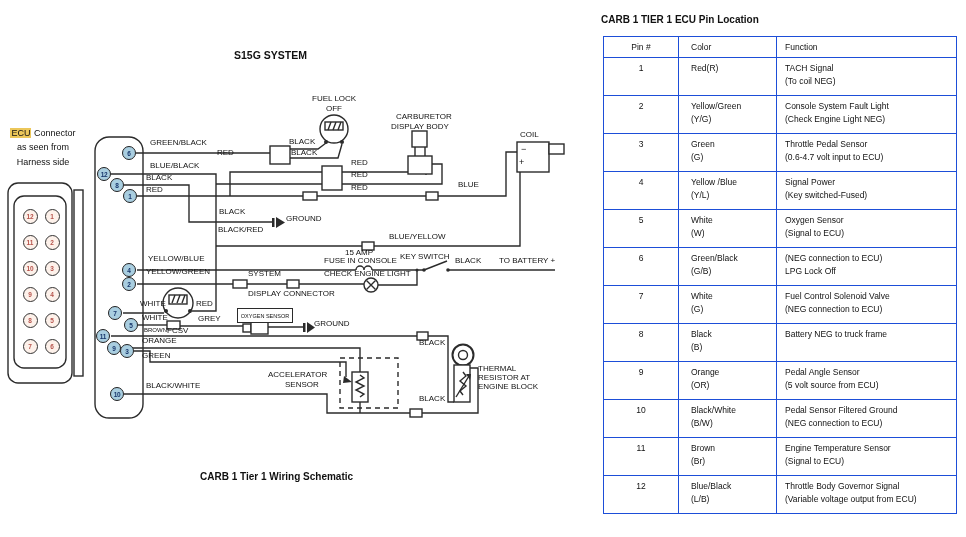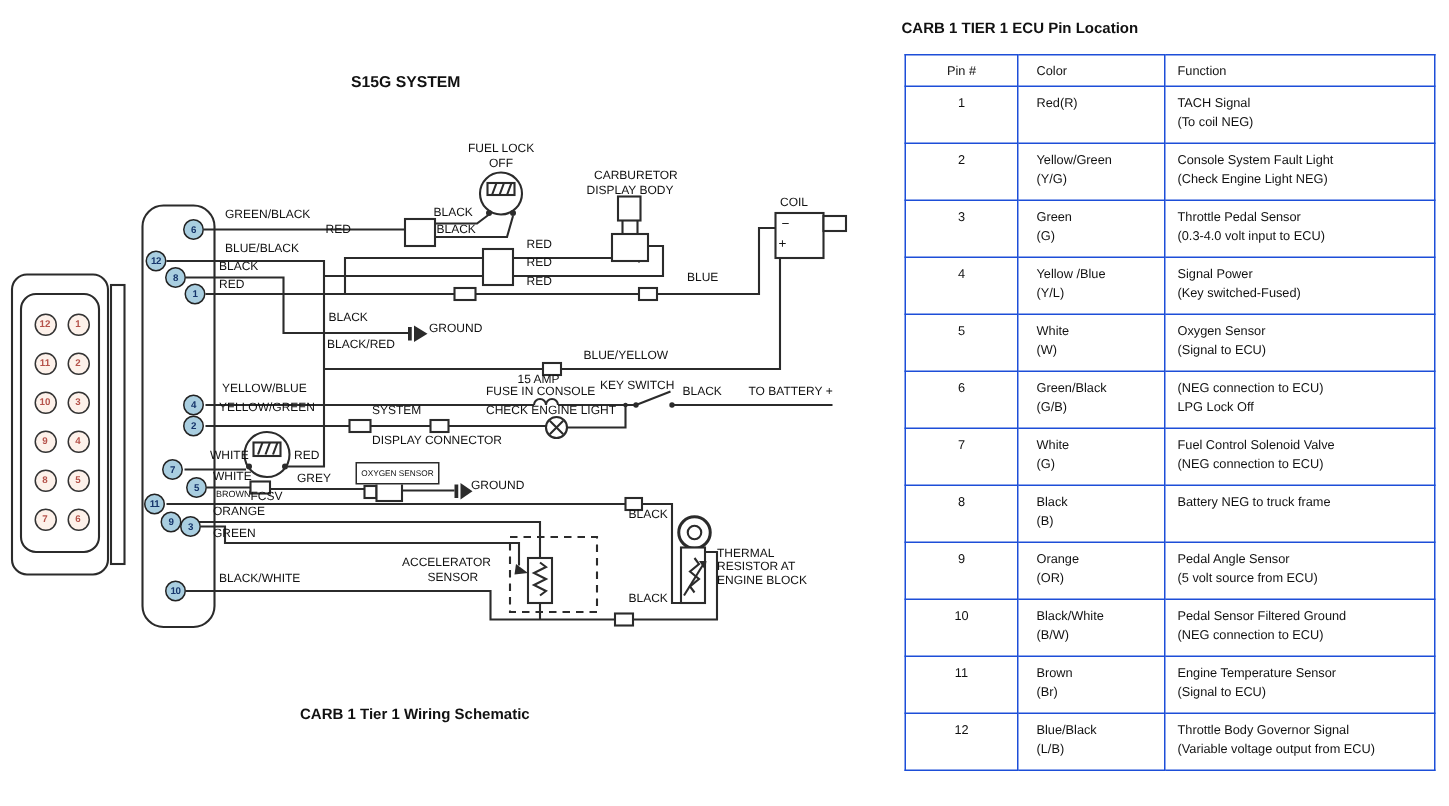--- a/index.html
+++ b/index.html
@@ -146,20 +146,25 @@
     <g>
       <circle class="wf thick" cx="463" cy="355" r="10.5"></circle>
       <circle class="wf" cx="463" cy="355" r="4.5"></circle>
       <rect class="wf" x="454" y="365" width="16" height="37"></rect>
       <path d="M463,372 l3,4 -6,5 6,5 -6,5 3,4"></path>
       <line x1="456" y1="397" x2="469" y2="376"></line>
       <polygon class="fdot" points="466,374 471,374 470,380"></polygon>
     </g>
   </svg>
 
+  <div id="ecu-note">
+    <div><span class="hl" id="ecu-hl" style="background: rgb(236, 199, 90);">ECU</span><span> Connector</span></div>
+    <div>as seen from</div>
+    <div>Harness side</div>
+  </div>
 
   <div class="oxybox">OXYGEN SENSOR</div>
 
   <div id="labels">
       <div class="lbl b" style="left: 234px; top: 50px; font-size: 10.5px;">S15G SYSTEM</div>
       <div class="lbl" style="left: 312px; top: 95px;">FUEL LOCK</div>
       <div class="lbl" style="left: 326px; top: 105px;">OFF</div>
       <div class="lbl" style="left: 396px; top: 113px;">CARBURETOR</div>
       <div class="lbl" style="left: 391px; top: 123px;">DISPLAY BODY</div>
       <div class="lbl" style="left: 520px; top: 131px;">COIL</div>
@@ -265,21 +270,21 @@
             <td class="color">Yellow/Green
 (Y/G)</td>
             <td class="">Console System Fault Light
 (Check Engine Light NEG)</td>
           </tr>
           <tr>
             <td class="pin">3</td>
             <td class="color">Green
 (G)</td>
             <td class="">Throttle Pedal Sensor
-(0.3-4.0 volt input to ECU)</td>
+(0.6-4.7 volt input to ECU)</td>
           </tr>
           <tr>
             <td class="pin">4</td>
             <td class="color">Yellow /Blue
 (Y/L)</td>
             <td class="">Signal Power
 (Key switched-Fused)</td>
           </tr>
           <tr>
             <td class="pin">5</td>

